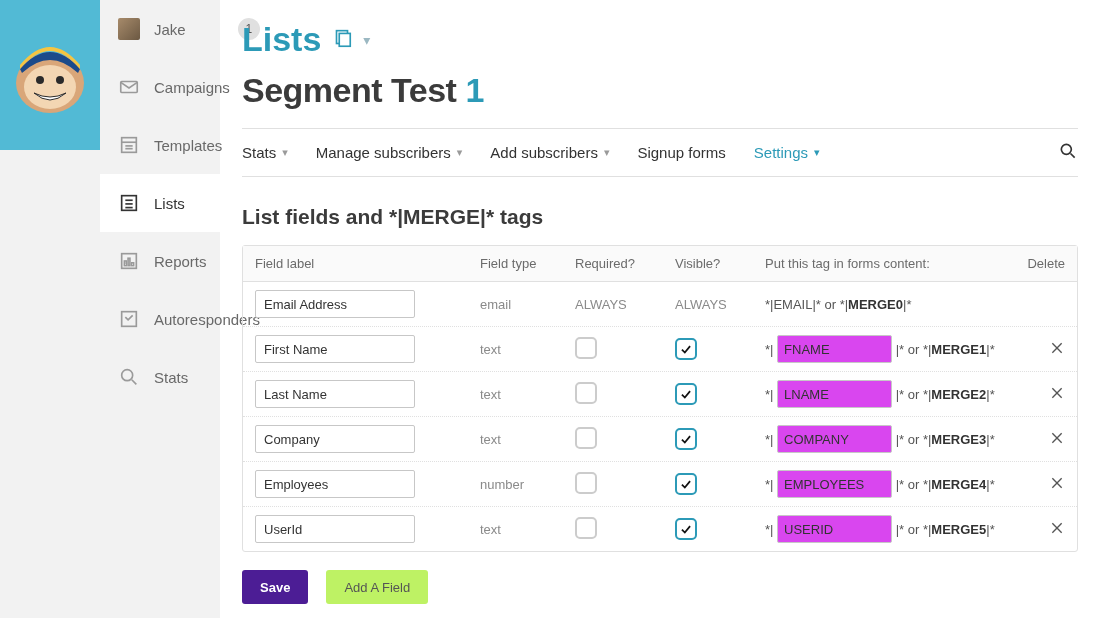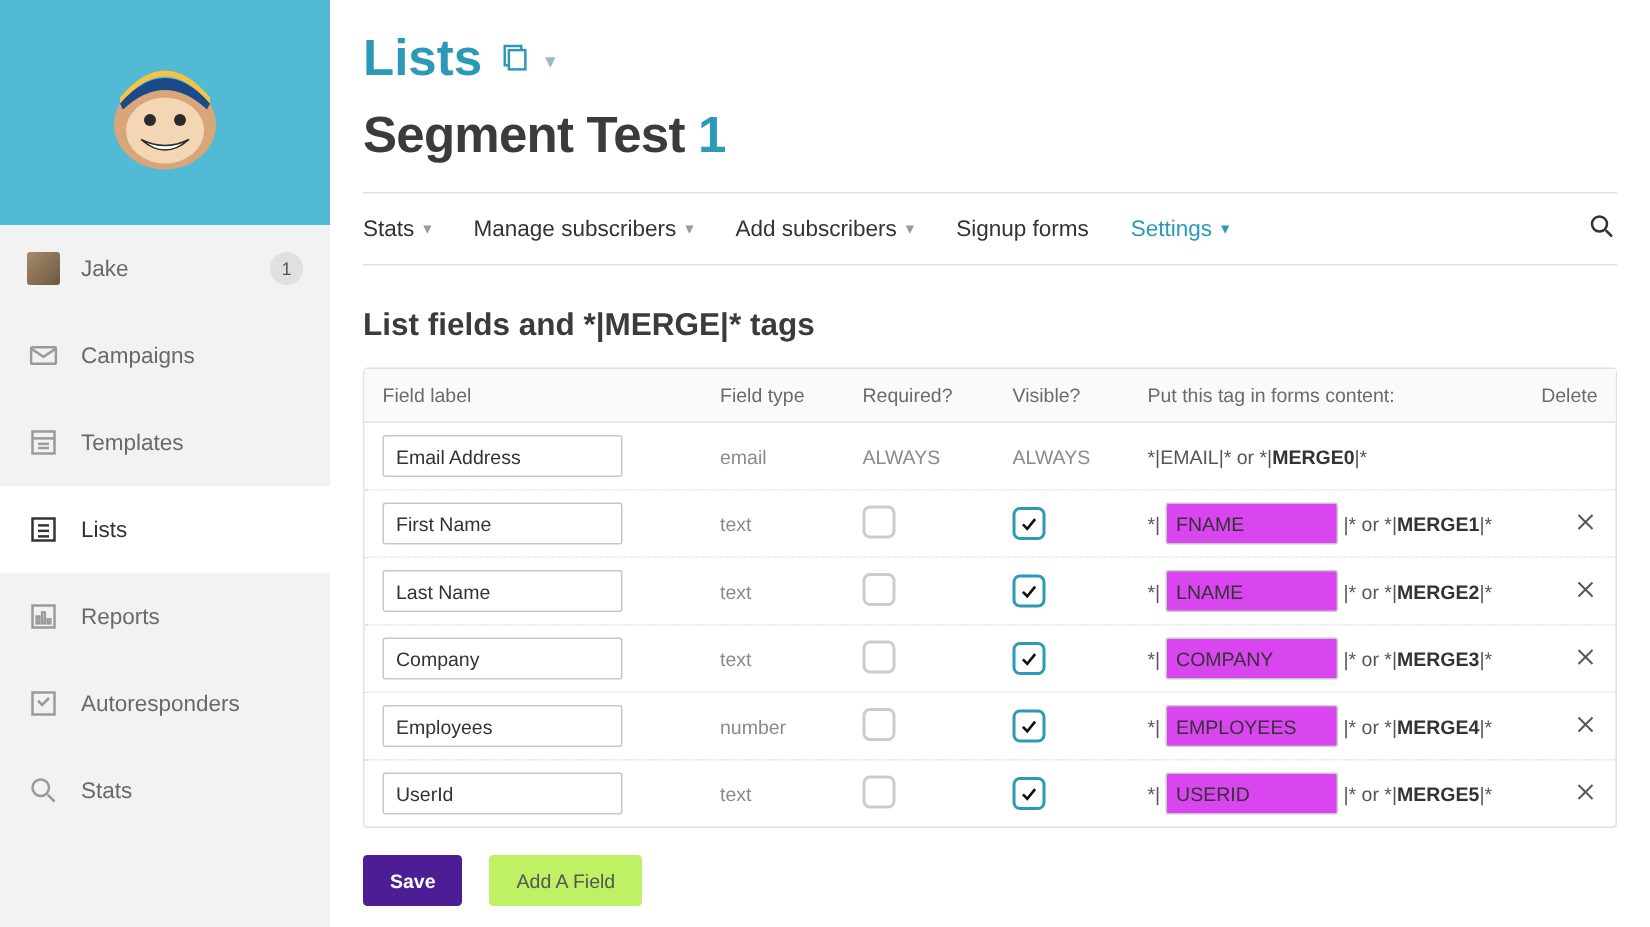--- a/index.html
+++ b/index.html
@@ -16,21 +16,21 @@
   *{box-sizing:border-box}
   html,body{margin:0;padding:0;height:100%}
   body{
     font-family:"Helvetica Neue",Helvetica,Arial,sans-serif;
     font-size:14px;color:var(--text);
     width:1100px;height:618px;overflow:hidden;
     background:#fff;
   }
   .app{display:flex;width:1100px;height:618px}
   
-  .sidebar{width:220px;background:var(--sidebar-bg);display:flex;flex-direction:column;flex:none}
+  .sidebar{width:220px;background:var(--sidebar-bg);display:flex;flex-direction:row;flex:none}
   .logo-box{height:150px;background:var(--blue);display:flex;align-items:center;justify-content:center}
   .nav{display:flex;flex-direction:column}
   .nav-item{
     display:flex;align-items:center;gap:14px;
     padding:18px 18px;color:var(--sidebar-text);cursor:pointer;
   }
   .nav-item.active{background:#fff;color:#333}
   .nav-item .icon{width:22px;height:22px;display:flex;align-items:center;justify-content:center;color:#9a9a9a}
   .nav-item.active .icon{color:#333}
   .nav-item .label{font-size:15px}

